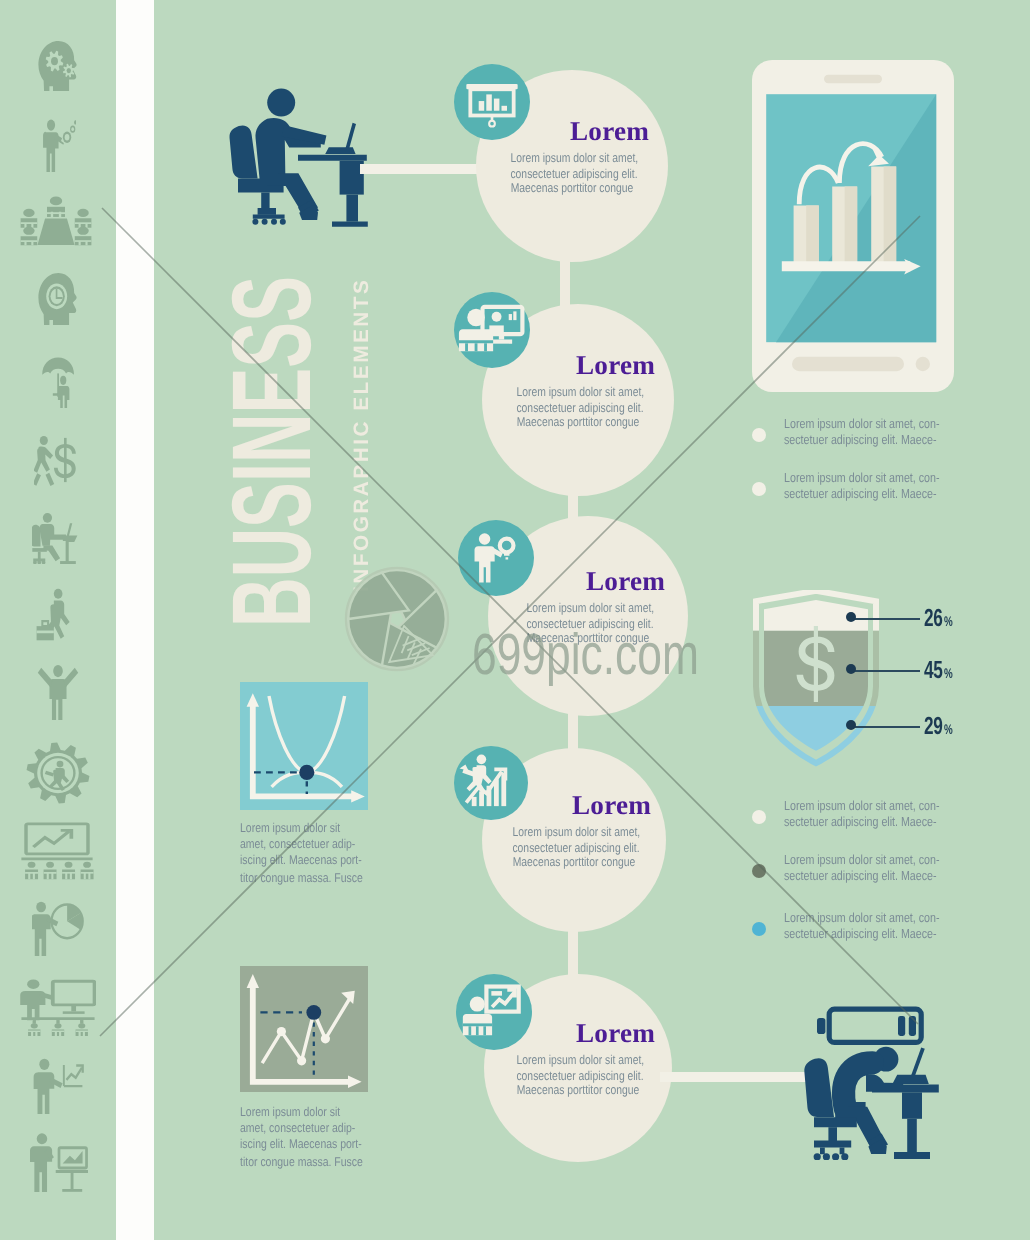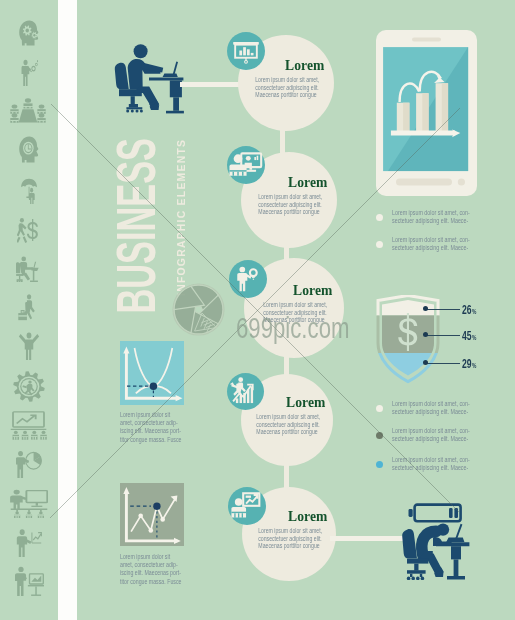--- a/index.html
+++ b/index.html
@@ -20,21 +20,21 @@
   .title-sub{position:absolute;left:176px;top:144px;width:11px;height:152px;}
   .title-sub span{display:block;writing-mode:vertical-rl;transform:rotate(180deg);
      white-space:nowrap;text-align:center;height:152px;
      font-family:"Liberation Sans",sans-serif;font-weight:bold;font-size:10.4px;
      letter-spacing:1.25px;color:#eeebdf;line-height:11px;}
 
   .bigcircle{position:absolute;border-radius:50%;background:#eeebdf;}
   .connector{position:absolute;background:#eeebdf;}
   .tealcircle{position:absolute;border-radius:50%;background:#56b2b2;}
   .tealcircle svg{position:absolute;left:0;top:0;width:100%;height:100%;fill:#f2f0e6;}
-  .lorem{position:absolute;font-family:"Liberation Serif",serif;font-weight:bold;color:#14532d;
+  .lorem{position:absolute;font-family:"Liberation Serif",serif;font-weight:bold;color:#4c1d95;
          font-size:13.6px;letter-spacing:0.1px;white-space:nowrap;text-align:right;}
   .btext{position:absolute;font-family:"Liberation Sans",sans-serif;
          color:#7b8c96;font-size:6.4px;line-height:7.7px;text-align:center;
          transform:scaleX(0.81);transform-origin:top center;}
   .bl{display:block;white-space:nowrap;}
   .navyfig{position:absolute;}
   .navyfig svg{display:block;fill:#1c4a6e;}
   .wline{position:absolute;background:#f2f0e6;}
   .chartbox{position:absolute;}
   .chartbox svg{display:block;}

